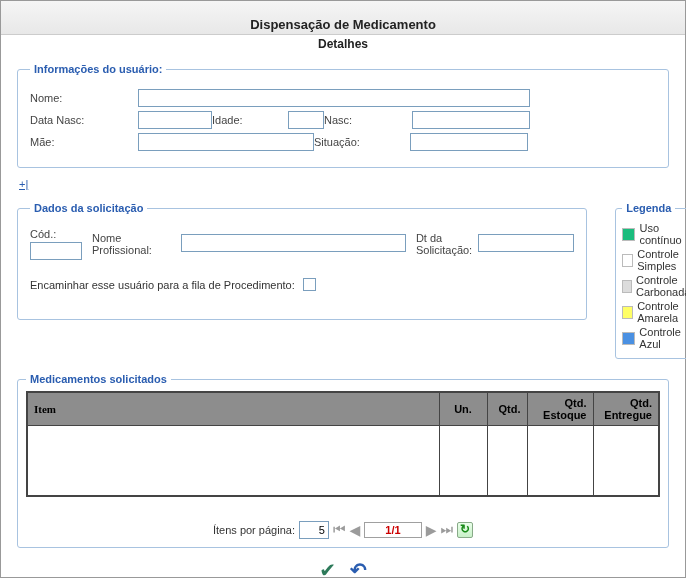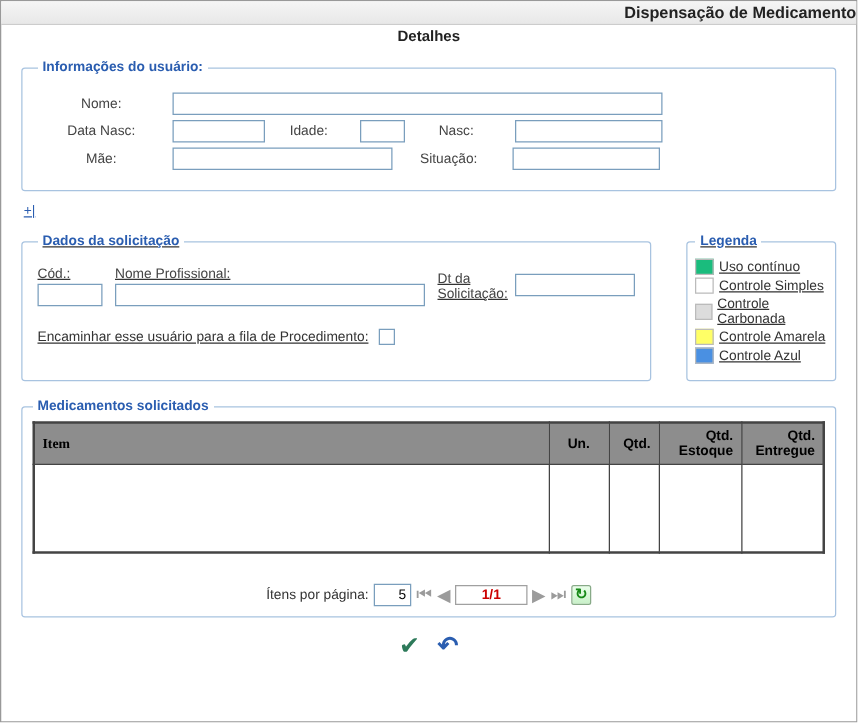--- a/index.html
+++ b/index.html
@@ -13,24 +13,24 @@
   .window {
     width: 686px;
     height: 578px;
     border: 1px solid #999;
     position: relative;
     background: #fff;
   }
   .titlebar {
     background: linear-gradient(#f5f5f5,#e8e8e8);
     border-bottom: 1px solid #ccc;
-    text-align: right;
+    text-align: center;
     font-weight: bold;
     font-size: 13px;
-    padding: 1px 0 2px;
+    padding: 16px 0 2px;
     color: #222;
   }
   .subtitle {
     text-align: center;
     font-weight: bold;
     font-size: 12px;
     padding: 2px 0 6px;
     color: #222;
   }
   .content {
@@ -44,21 +44,21 @@
     position: relative;
   }
   fieldset.group > legend {
     color: #2a5db0;
     font-weight: bold;
     font-size: 11px;
     padding: 0 4px;
   }
   .row { display: flex; align-items: center; margin: 4px 0; }
   .lbl {
-    text-align: center;
+    text-align: left;
     color: #444;
     padding-right: 6px;
   }
   input.tx {
     border: 1px solid #7a9ebd;
     height: 18px;
     padding: 1px 3px;
     font-size: 11px;
     background: #fff;
   }
@@ -66,21 +66,20 @@
     color: #2a5db0;
     text-decoration: underline;
     cursor: pointer;
     font-size: 11px;
     margin: 2px 0 6px 2px;
     display: inline-block;
   }
   .split {
     display: flex;
     gap: 28px;
-    text-decoration: underline;
   }
   .split .left { flex: 1; }
   .split .right { width: 146px; }
   .legend-item {
     display: flex;
     align-items: center;
     margin: 2px 0;
     font-size: 11px;
     color: #333;
   }
@@ -221,21 +220,21 @@
     
     <div class="split">
       <div class="left">
         <fieldset class="group" style="min-height:118px">
           <legend>Dados da solicitação</legend>
           <div class="row" style="gap:10px">
             <div style="display:flex;flex-direction:column">
               <span class="lbl" style="text-align:left">Cód.:</span>
               <input class="tx" style="width: 52px; margin-top: 2px;" value="">
             </div>
-            <div style="display:flex;flex-direction:column;flex:1">
+            <div style="display:flex;flex-direction:row;flex:1">
               <span class="lbl" style="text-align:left">Nome Profissional:</span>
               <input class="tx" style="width: 248px; margin-top: 2px;" value="">
             </div>
             <div style="display:flex;flex-direction:row">
               <span class="lbl" style="text-align:left">Dt da Solicitação:</span>
               <input class="tx" style="width: 96px; margin-top: 2px;" value="">
             </div>
           </div>
           <div class="row" style="margin-top:18px">
             <span>Encaminhar esse usuário para a fila de Procedimento:</span>

